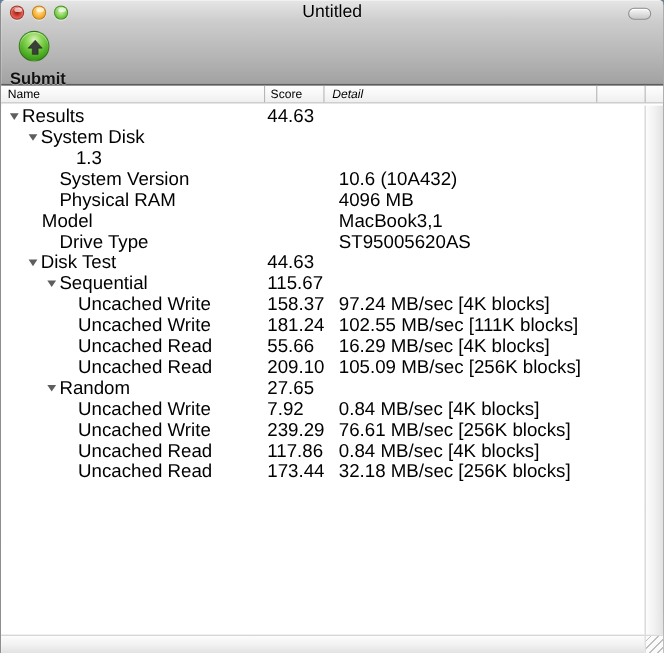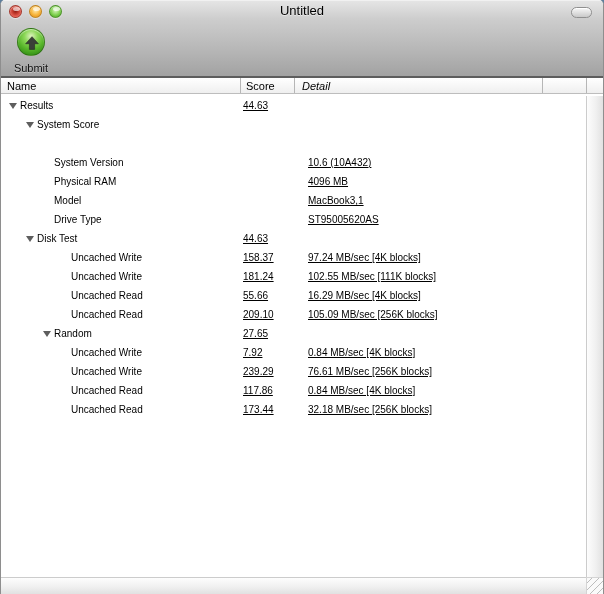--- a/index.html
+++ b/index.html
@@ -23,58 +23,58 @@
   }
   .titlebar{position:absolute;top:0;left:0;right:0;height:22px;}
   .traffic{position:absolute;top:5px;left:8px;display:flex;gap:7px;}
   .tl{width:13px;height:13px;border-radius:50%;position:relative;box-shadow:inset 0 1px 1px rgba(255,255,255,.4),0 1px 1px rgba(255,255,255,.5);}
   .tl::after{content:"";position:absolute;left:3px;top:1px;width:7px;height:4px;border-radius:50%;background:rgba(255,255,255,.65);}
   .tl.red{background:radial-gradient(circle at 50% 45%,#8e1a12 0%,#c33b2e 35%,var(--close-red,#ee6a5e) 75%,#b8443a 100%);border:1px solid rgba(120,30,20,.6);box-sizing:border-box;}
   .tl.yellow{background:radial-gradient(circle at 50% 40%,#ffe9a8 0%,var(--minimize-yellow,#f7b338) 55%,#d9891c 100%);border:1px solid rgba(160,105,15,.6);box-sizing:border-box;}
   .tl.green{background:radial-gradient(circle at 50% 40%,#d6f3bc 0%,var(--zoom-green,#7ed04e) 55%,#3d9a1d 100%);border:1px solid rgba(55,115,25,.6);box-sizing:border-box;}
   .title{
     position:absolute;left:0;right:0;top:0;height:22px;line-height:22px;
-    text-align:center;font-size:13px;color:#000;
+    text-align:center;font-size:16px;color:#000;
     text-shadow:0 1px 0 rgba(255,255,255,.5);
   }
   .pill{
     position:absolute;top:7px;right:11px;width:21px;height:11px;border-radius:6px;
     border:1px solid #8f8f8f;background:linear-gradient(180deg,#f8f8f8,#c9c9c9);
     box-sizing:border-box;box-shadow:inset 0 1px 0 #fff;
   }
   
   .tool-submit{position:absolute;top:28px;left:8px;width:44px;text-align:center;cursor:default;}
   .submit-orb{
     display:inline-block;width:28px;height:28px;border-radius:50%;box-sizing:border-box;
     background:radial-gradient(circle at 50% 28%,#dff2c0 0%,#8ed95a 28%,var(--submit-green,#57b52a) 58%,#2f8c12 88%,#256f0e 100%);
     border:1px solid rgba(35,85,15,.55);
     box-shadow:inset 0 1px 1px rgba(255,255,255,.55);
     position:relative;
   }
   .submit-orb svg{position:absolute;left:5px;top:5px;}
-  .submit-label{display:block;margin-top:2px;font-size:11px;color:#111;text-shadow:0 1px 0 rgba(255,255,255,.4);}
+  .submit-label{display:block;margin-top:2px;font-size:15px;color:#111;text-shadow:0 1px 0 rgba(255,255,255,.4);font-weight:bold;}
   
   .header-row{
     position:absolute;top:78px;left:0;right:0;height:16px;display:flex;
     background:linear-gradient(180deg,#ffffff,#efefef);
     border-bottom:1px solid var(--header-border,#bdbdbd);
     box-sizing:border-box;font-size:11px;color:#000;
   }
   .hcell{line-height:17px;box-sizing:border-box;white-space:nowrap;overflow:hidden;}
   .hcell.c-name{width:239px;padding-left:6px;}
   .hcell.c-score{width:54px;padding-left:5px;border-left:1px solid #b6b6b6;}
   .hcell.c-detail{width:248px;padding-left:7px;border-left:1px solid #b6b6b6;font-style:italic;}
   .hcell.c-blank{flex:1;border-left:1px solid #b6b6b6;}
   .hcell.c-corner{width:17px;border-left:1px solid #b6b6b6;}
   
   .content{
     position:absolute;top:96px;left:0;right:17px;bottom:17px;
     background:#fff;overflow:hidden;
   }
-  .row{display:flex;height:19px;font-size:10px;color:#000;text-decoration:underline;}
+  .row{display:flex;height:19px;font-size:17px;color:#000;}
   .cell{line-height:19px;white-space:nowrap;box-sizing:border-box;}
   .cell.name{width:239px;position:relative;overflow:hidden;}
   .cell.score{width:61px;padding-left:3px;}
   .cell.detail{flex:1;padding-left:7px;overflow:hidden;}
   .twisty{
     position:absolute;top:7px;width:0;height:0;
     border-left:4px solid transparent;border-right:4px solid transparent;
     border-top:6px solid #5e5e5e;
   }
   .rname{position:absolute;top:0;line-height:19px;}
@@ -135,66 +135,75 @@
     <div class="cell name">
       <span class="twisty" style="left: 8px;"></span>
       <span class="rname" style="left: 19px;">Results</span>
     </div>
     <div class="cell score">44.63</div>
     <div class="cell detail"></div>
   </div>
         <div class="row">
     <div class="cell name">
       <span class="twisty" style="left: 25px;"></span>
-      <span class="rname" style="left: 36px;">System Score</span>
-    </div>
-    <div class="cell score"></div>
-    <div class="cell detail"></div>
-  </div>
-        <div class="row">
-    <div class="cell score"></div>
+      <span class="rname" style="left: 36px;">System Disk</span>
+    </div>
+    <div class="cell score"></div>
+    <div class="cell detail"></div>
+  </div>
+        <div class="row">
+    <div class="cell score"></div>
+    <div class="cell detail">1.3</div>
   </div>
         <div class="row">
     <div class="cell name">
 
       <span class="rname" style="left: 53px;">System Version</span>
     </div>
     <div class="cell score"></div>
     <div class="cell detail">10.6 (10A432)</div>
   </div>
         <div class="row">
     <div class="cell name">
 
       <span class="rname" style="left: 53px;">Physical RAM</span>
     </div>
     <div class="cell score"></div>
     <div class="cell detail">4096 MB</div>
   </div>
         <div class="row">
     <div class="cell name">
 
-      <span class="rname" style="left: 53px;">Model</span>
+      <span class="rname" style="left: 37px;">Model</span>
     </div>
     <div class="cell score"></div>
     <div class="cell detail">MacBook3,1</div>
   </div>
         <div class="row">
     <div class="cell name">
 
       <span class="rname" style="left: 53px;">Drive Type</span>
     </div>
     <div class="cell score"></div>
     <div class="cell detail">ST95005620AS</div>
   </div>
         <div class="row">
     <div class="cell name">
       <span class="twisty" style="left: 25px;"></span>
       <span class="rname" style="left: 36px;">Disk Test</span>
     </div>
     <div class="cell score">44.63</div>
+    <div class="cell detail"></div>
+  </div>
+        <div class="row">
+    <div class="cell name">
+      <span class="twisty" style="left: 42px;"></span>
+      <span class="rname" style="left: 53px;">Sequential</span>
+    </div>
+    <div class="cell score">115.67</div>
     <div class="cell detail"></div>
   </div>
         <div class="row">
     <div class="cell name">
 
       <span class="rname" style="left: 70px;">Uncached Write</span>
     </div>
     <div class="cell score">158.37</div>
     <div class="cell detail">97.24 MB/sec [4K blocks]</div>
   </div>

